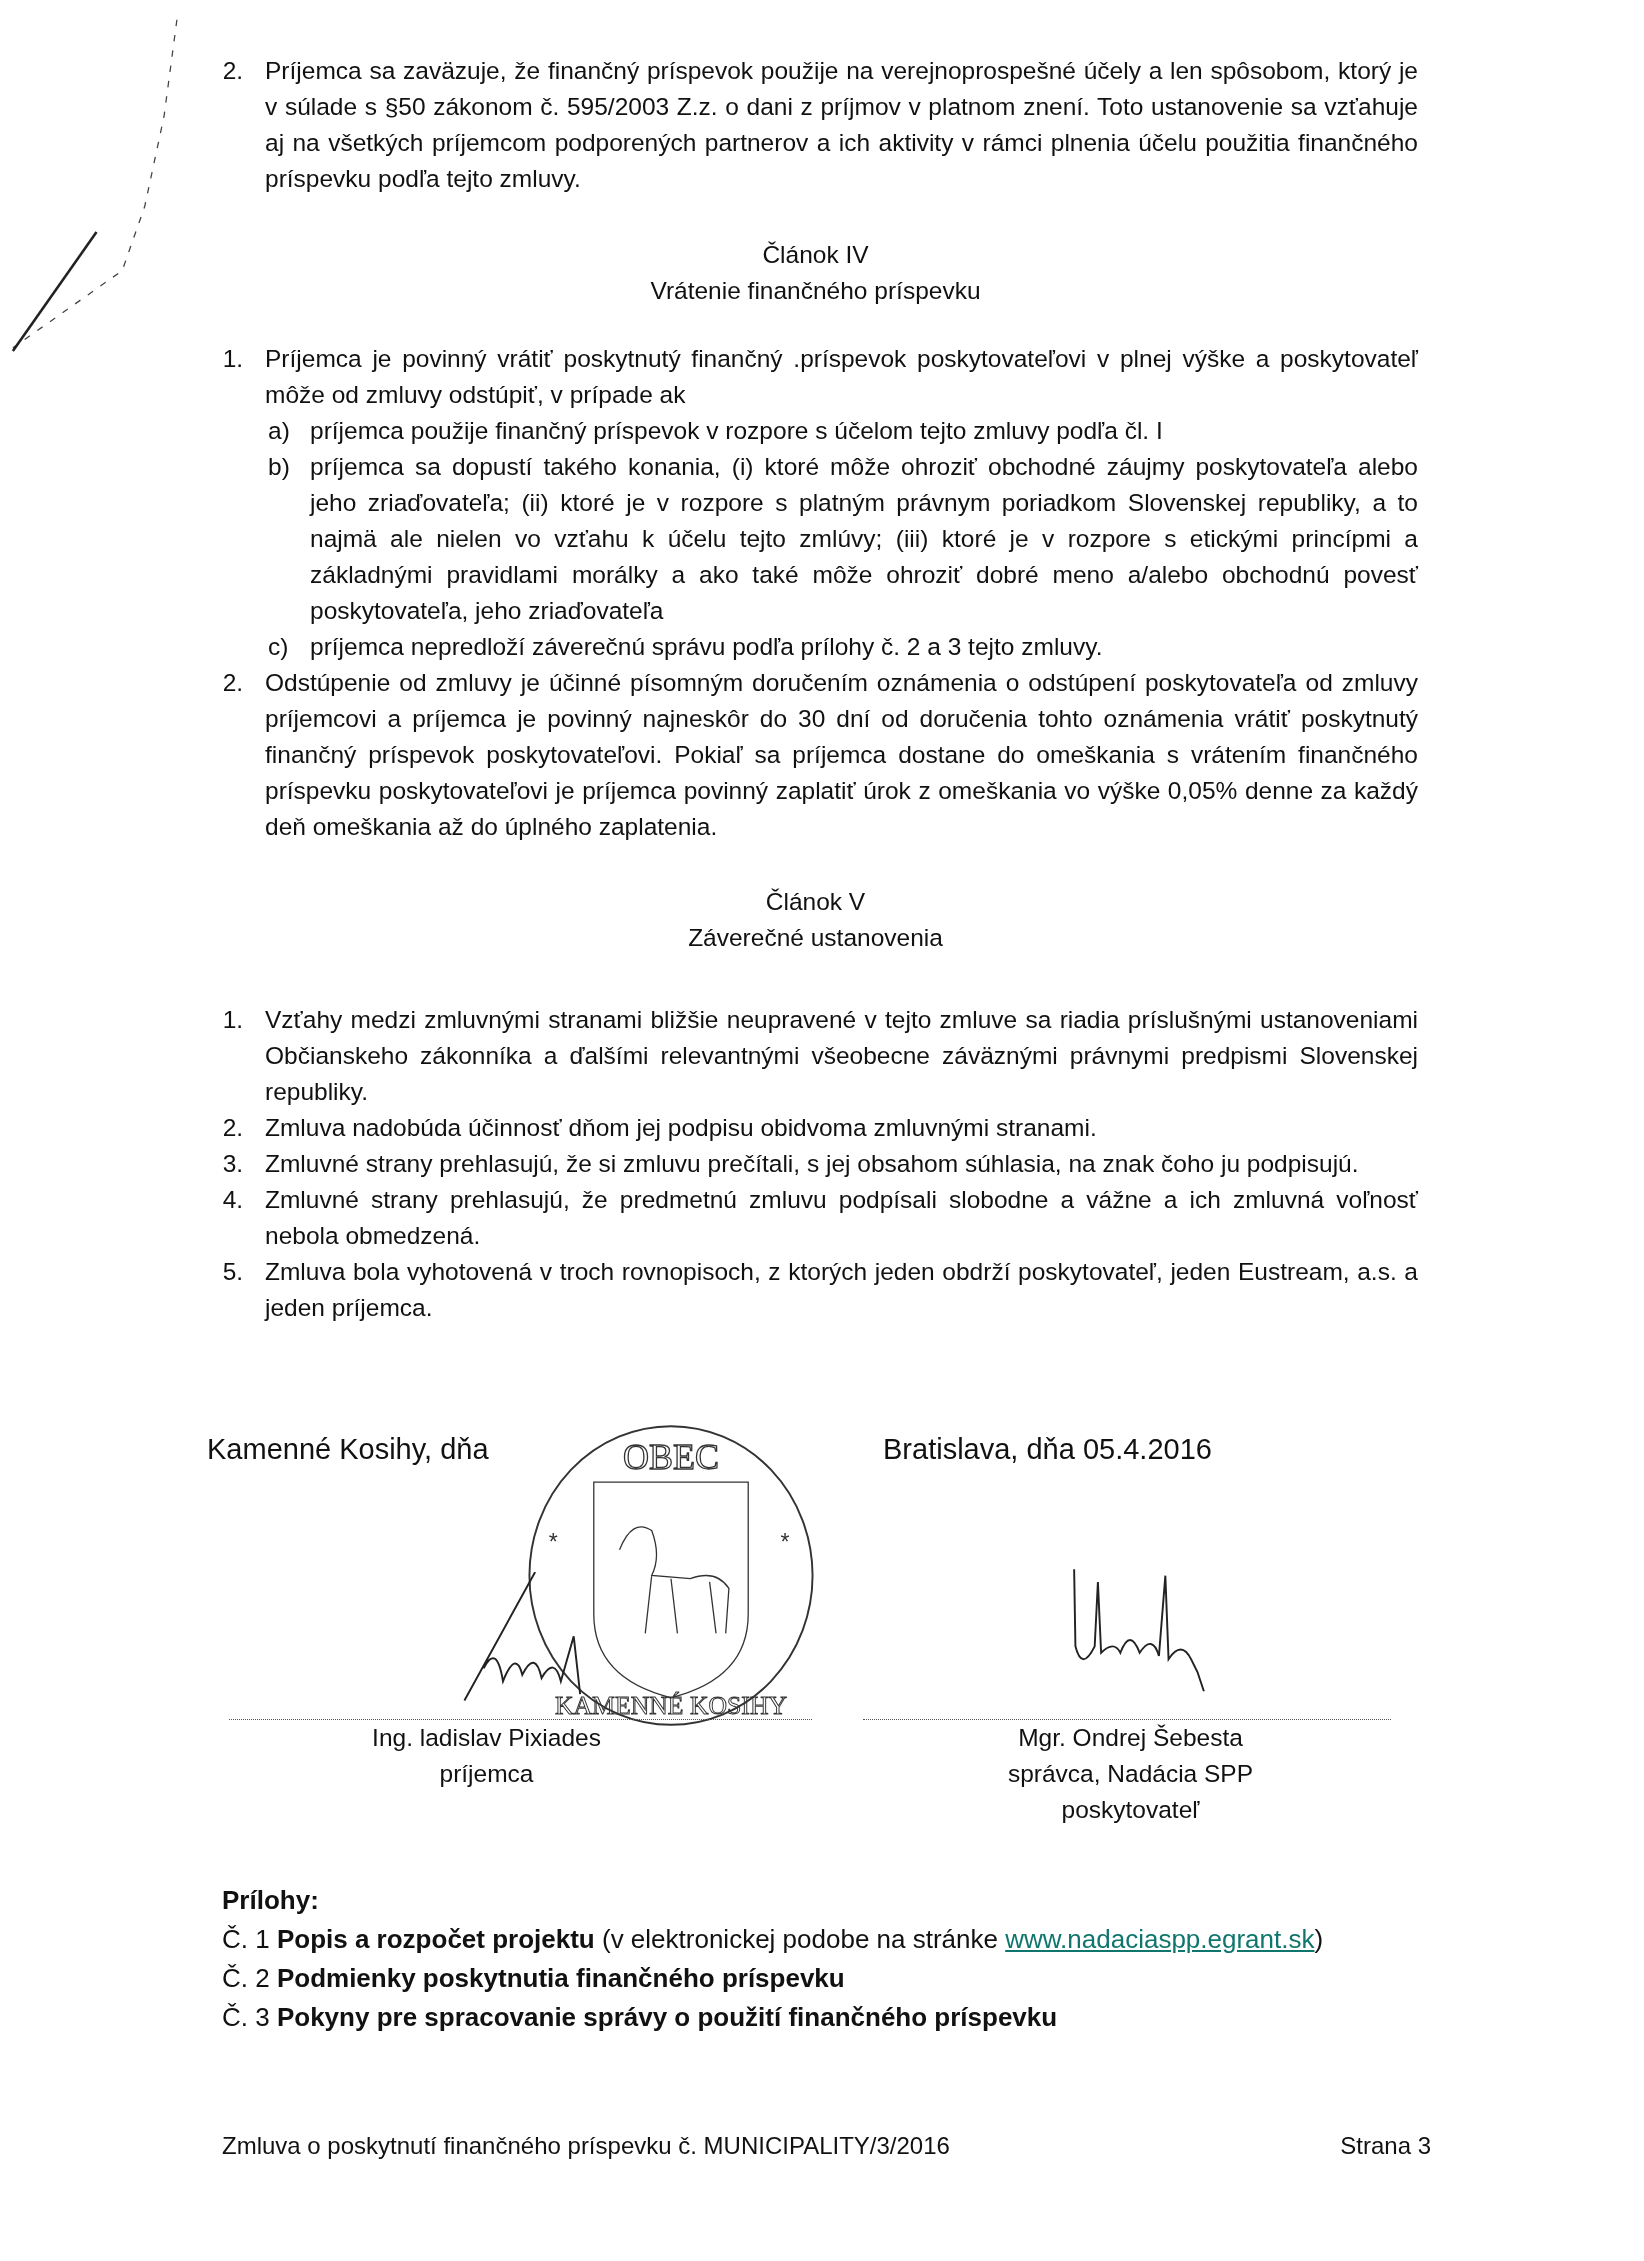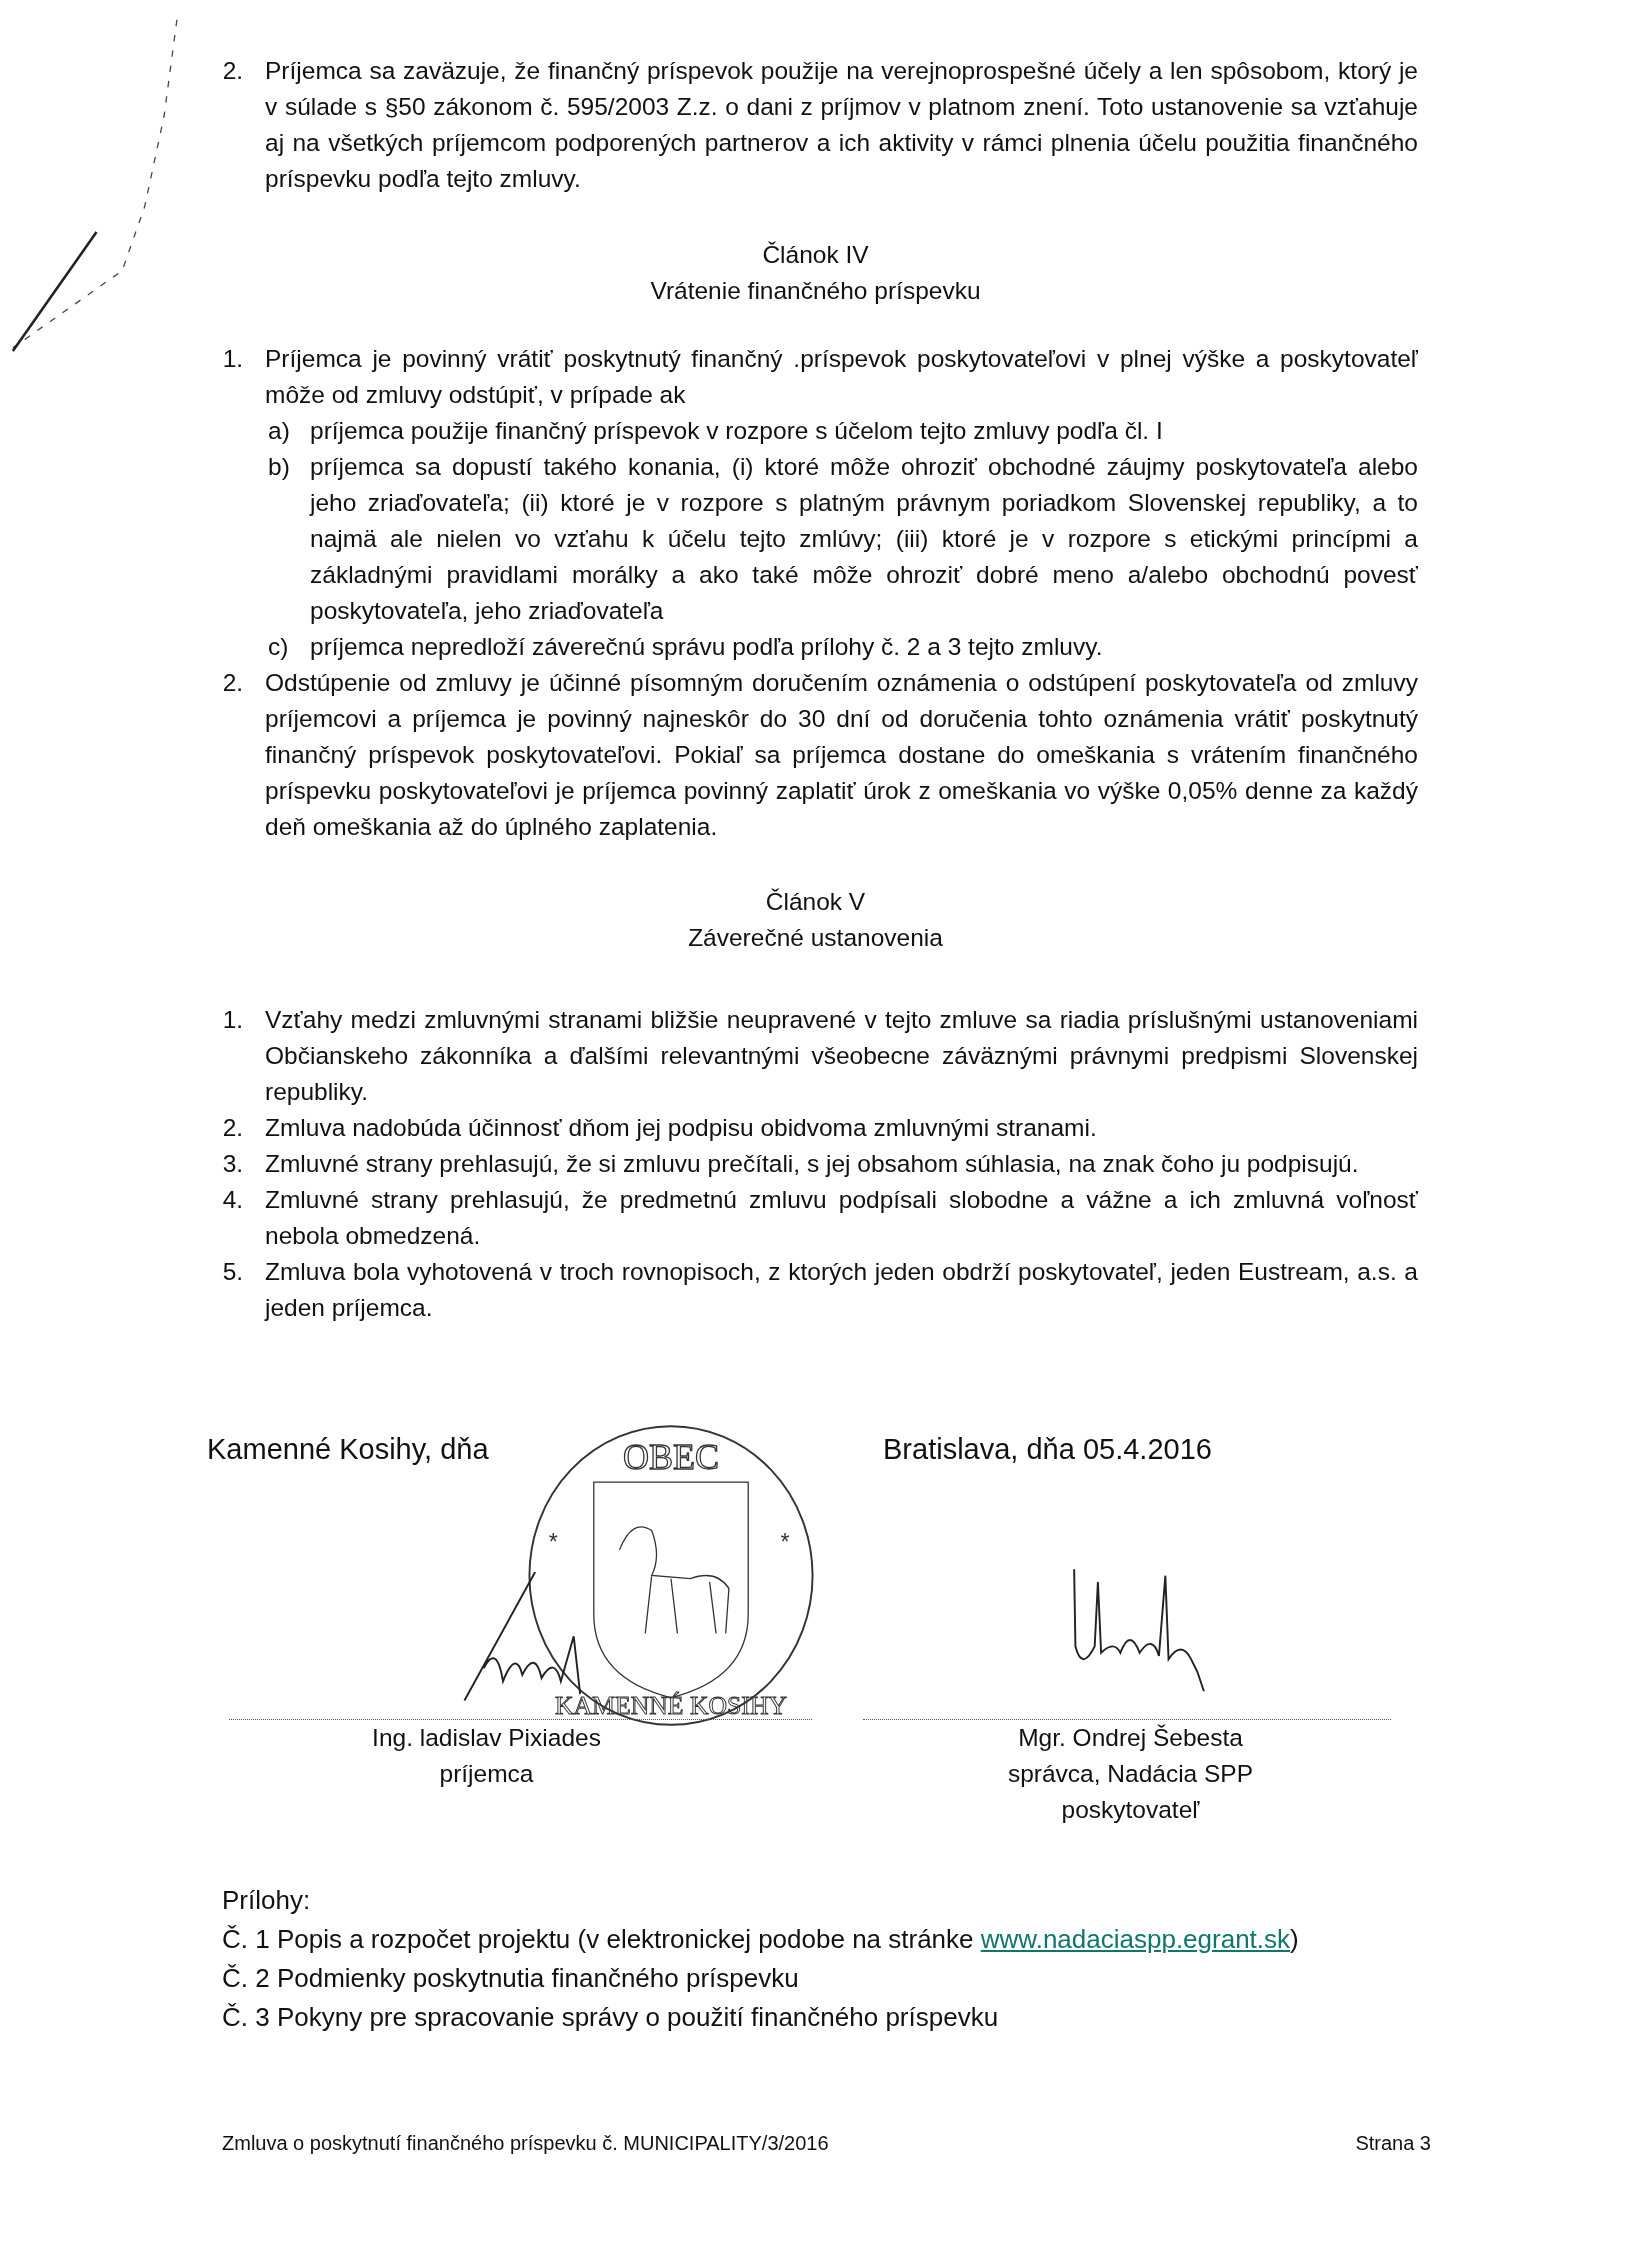--- a/index.html
+++ b/index.html
@@ -14,23 +14,23 @@
   .item .num { position: absolute; left: 9.7px; top: 0; }
   .sub { position: relative; padding-left: 97px; text-align: justify; }
   .sub .num { position: absolute; left: 55px; top: 0; }
   .heading { position: absolute; left: 213px; width: 1205px; text-align: center; }
   .heading .art { }
   .margin-mark { position: absolute; }
   .sig-place { position: absolute; font-size: 29px; }
   .sig-line { position: absolute; height: 0; border-top: 1.3px dotted #555; }
   .sig-name { position: absolute; text-align: center; font-size: 24.5px; line-height: 36px; }
   .attachments { position: absolute; left: 222px; top: 1881px; width: 1224px; font-size: 26px; line-height: 39px; }
-  .attachments .bold { font-weight: normal; }
+  .attachments .bold { font-weight: bold; }
   .attachments a { color: #0f766e; text-decoration: underline; }
-  .footer { position: absolute; top: 2132px; font-size: 20px; }
+  .footer { position: absolute; top: 2132px; font-size: 24px; }
   .stamp { position: absolute; left: 523px; top: 1421px; width: 296px; height: 309px; }
   .sig-svg { position: absolute; }
 </style>
 </head>
 <body>
 
 <div class="page">
 
   <svg class="margin-mark" style="left:0;top:13px" width="193" height="348" viewBox="0 0 300 540">
     <path d="M275 10 L255 160 L225 300 L190 400 L20 520" stroke="#444" stroke-width="2" fill="none" stroke-dasharray="10 14"></path>

